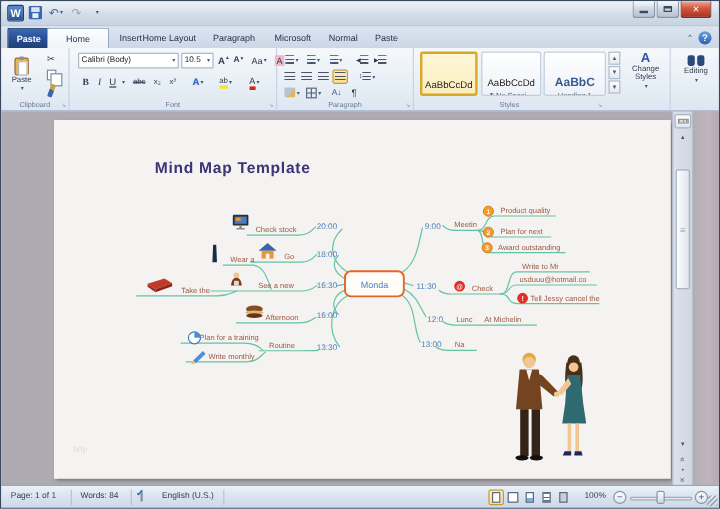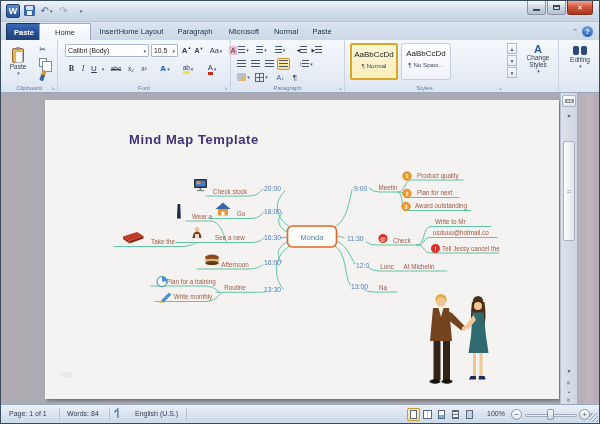--- a/index.html
+++ b/index.html
@@ -68,21 +68,21 @@
   .ubar::after{content:"";display:block;height:1px;background:#2f3d52;margin-top:-1px}
   .ybar{border-bottom:3px solid #f8e23a}
   .rbar{border-bottom:3px solid #d02818}
   .pinkbox{background:#f0b8c8;padding:0 1px}
   .glowA{color:#2a62c0;text-shadow:0 0 2px #9ac0f0;font-weight:bold}
   .gridic{width:9px;height:9px;border:1px solid #5a6a7c;
     background:linear-gradient(#5a6a7c 0 0) center/100% 1px no-repeat,linear-gradient(#5a6a7c 0 0) center/1px 100% no-repeat}
   .bucketic{width:9px;height:8px;background:linear-gradient(135deg,#b8c4d4 0 55%,#e8b45a 55%);border-radius:1px}
   .stcard{position:absolute;top:3px;height:37px;border:1px solid #c3cede;border-radius:2px;
     background:linear-gradient(#ffffff,#eef2f8);text-align:center;overflow:hidden}
-  .stcard .prev{font-size:8px;color:#222;margin-top:5px;line-height:9px}
+  .stcard .prev{font-size:8px;color:#222;margin-top:21px;line-height:9px}
   .stcard .nm{font-size:6.2px;color:#3a4a60;margin-top:3px}
   .stcard.on{border:2px solid #d9a826;background:linear-gradient(#fdf6d8,#fbeebc)}
   .stscroll{position:absolute;width:10px;display:flex;flex-direction:column;gap:1px}
   .stsb{height:11px;border:1px solid #b0bccc;background:linear-gradient(#fdfdfe,#e4eaf2);
     font-size:5px;color:#4a5a70;display:flex;align-items:center;justify-content:center}
   .bigbtn{position:absolute;display:flex;flex-direction:column;align-items:center;font-size:6.5px;color:#2f3d52}
   .binoc{width:14px;height:9px;position:relative;margin-bottom:1px}
   .binoc::before,.binoc::after{content:"";position:absolute;top:0;width:6px;height:9px;border-radius:2px;background:#2a4a7c}
   .binoc::before{left:0}.binoc::after{right:0}
   .chgA{font-weight:bold;color:#2a5a9c;line-height:10px}
@@ -292,20 +292,24 @@
 
     <div class="grp" style="left:344px;width:214px">
       <div class="stcard on" style="left:5px;width:48px">
         <div class="prev">AaBbCcDd</div>
         <div class="nm">¶ Normal</div>
       </div>
       <div class="stcard" style="left:56px;width:50px">
         <div class="prev">AaBbCcDd</div>
         <div class="nm">¶ No Spaci...</div>
       </div>
+      <div class="stcard" style="left:108px;width:52px">
+        <div class="prev" style="font-size:10px;font-weight:bold;color:#365f91">AaBbC</div>
+        <div class="nm">Heading 1</div>
+      </div>
       <div class="stscroll" style="left:162px;top:3px">
         <span class="stsb">▲</span>
         <span class="stsb">▼</span>
         <span class="stsb">▼</span>
       </div>
       <div class="bigbtn" style="left:174px;top:4px;width:38px">
         <span class="chgA" style="font-size:11px">A</span>
         <span style="text-align:center;line-height:7px">Change Styles</span>
         <span class="dd">▾</span>
       </div>

